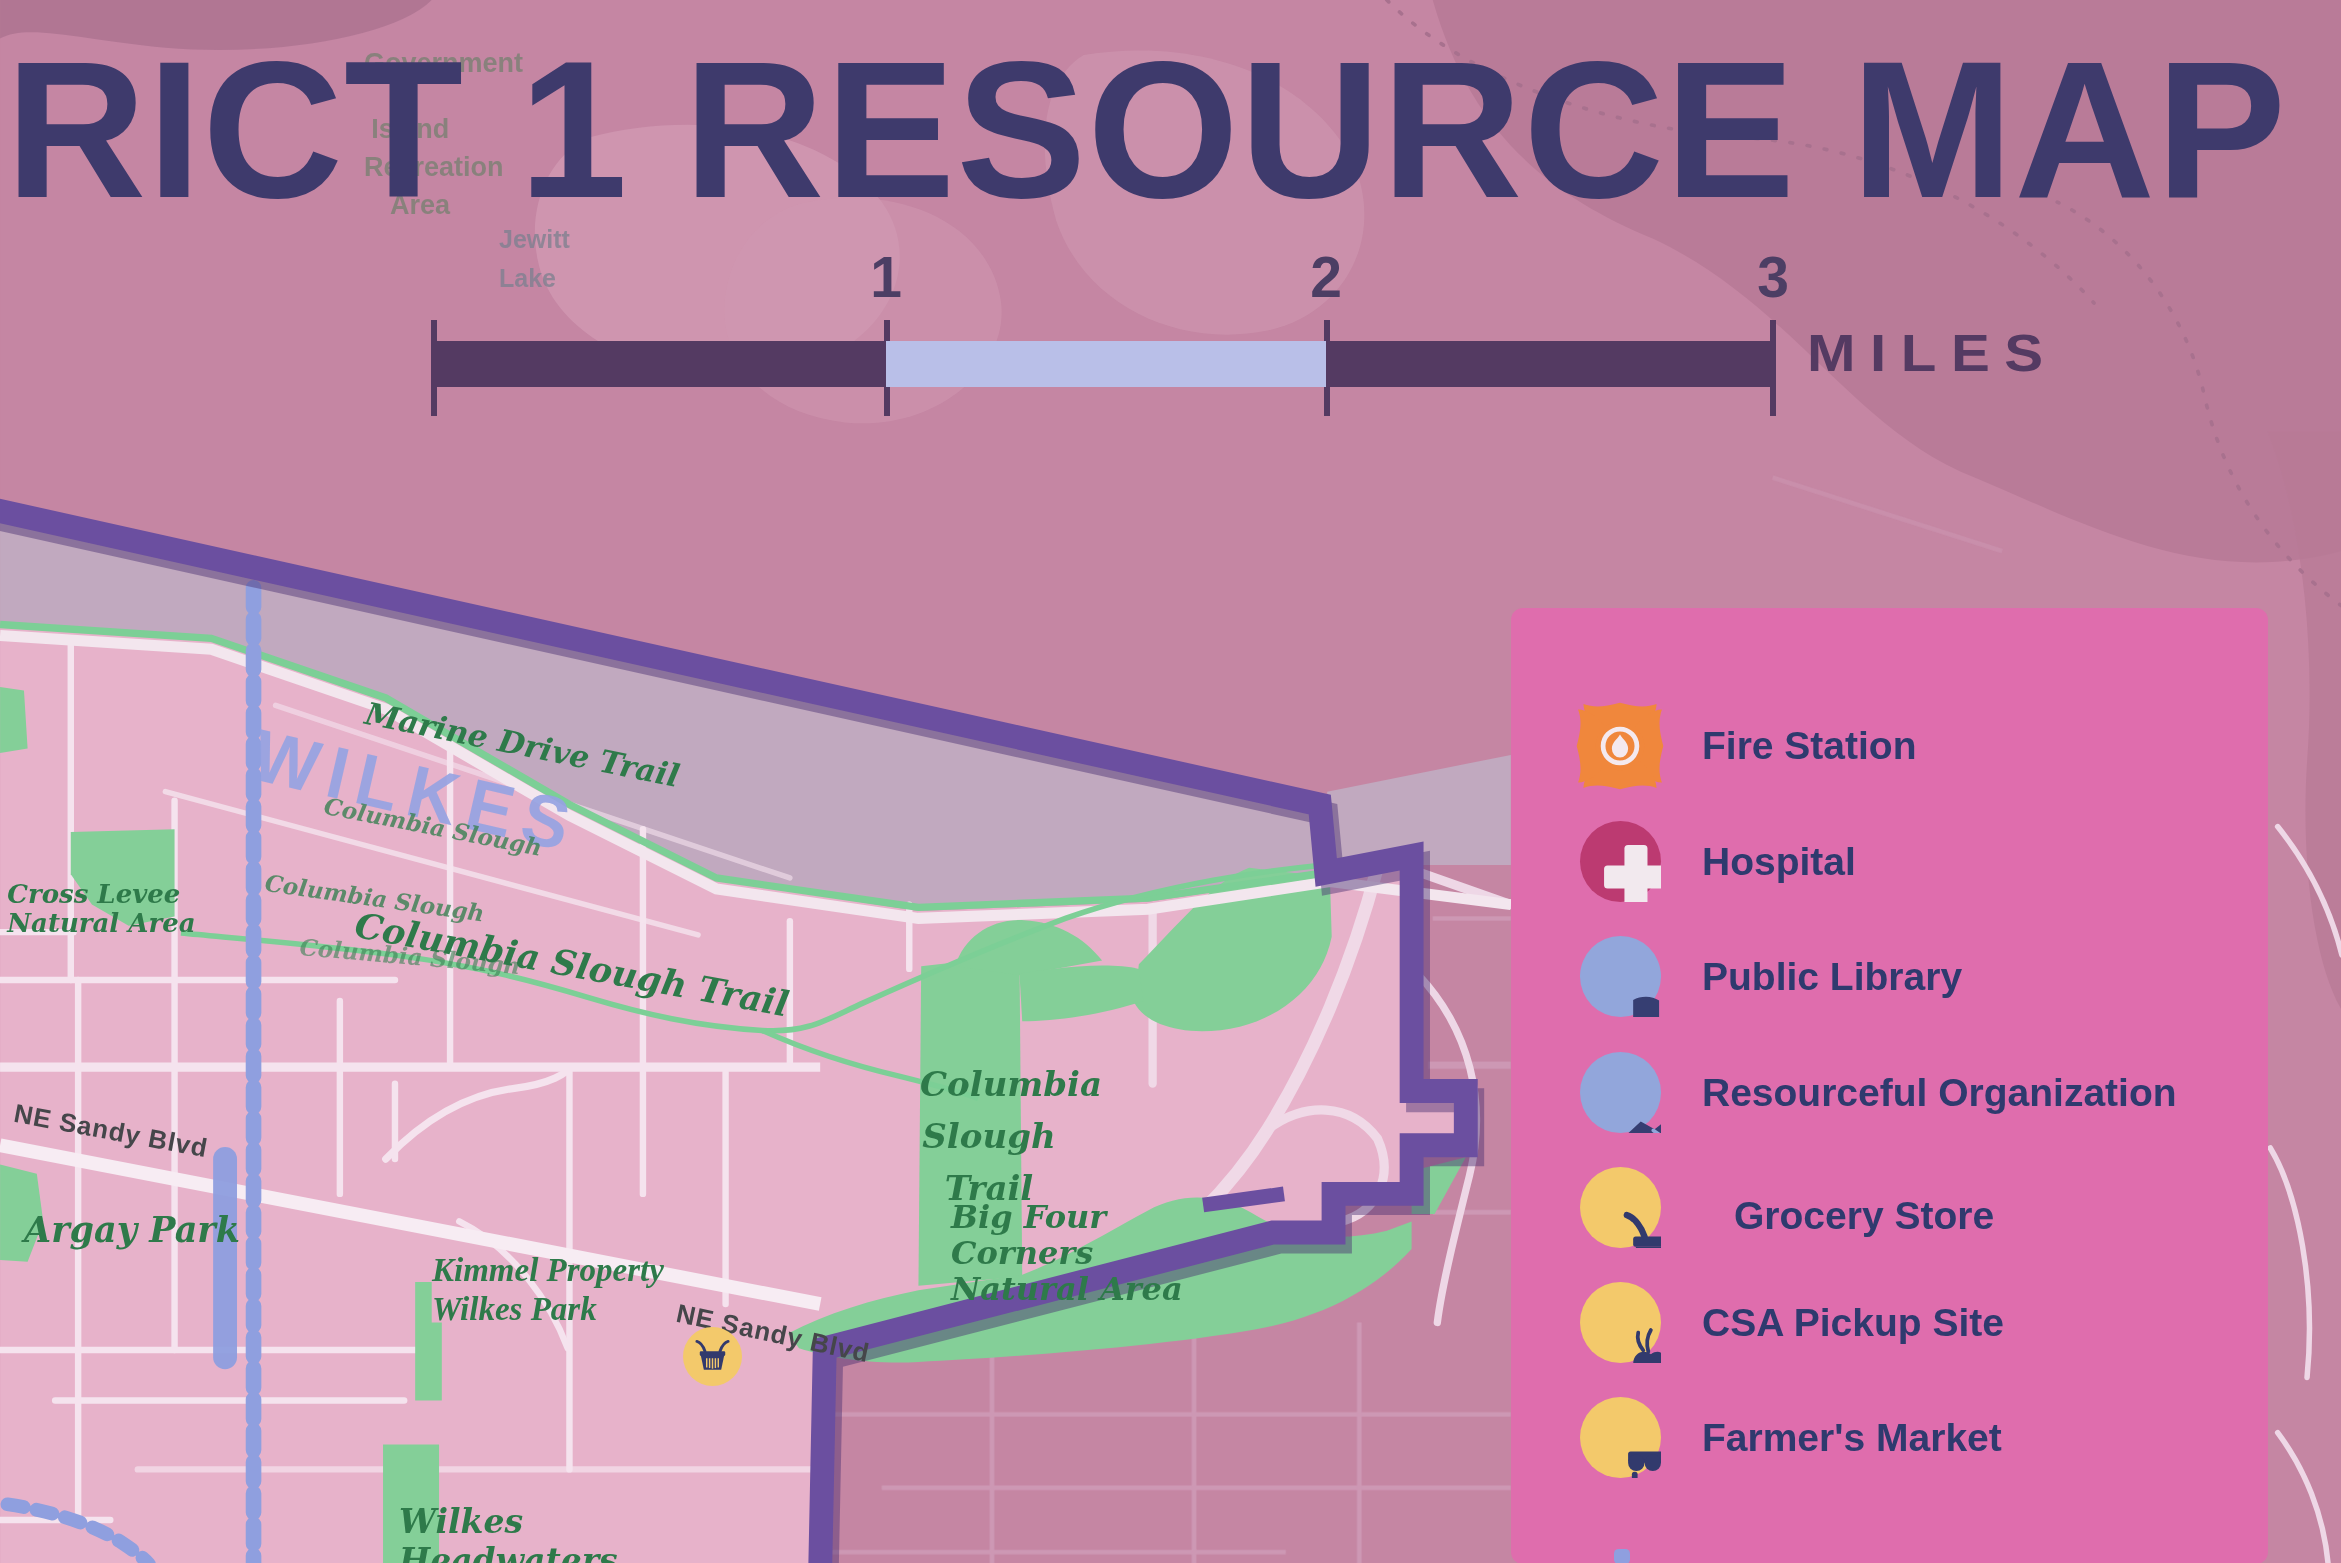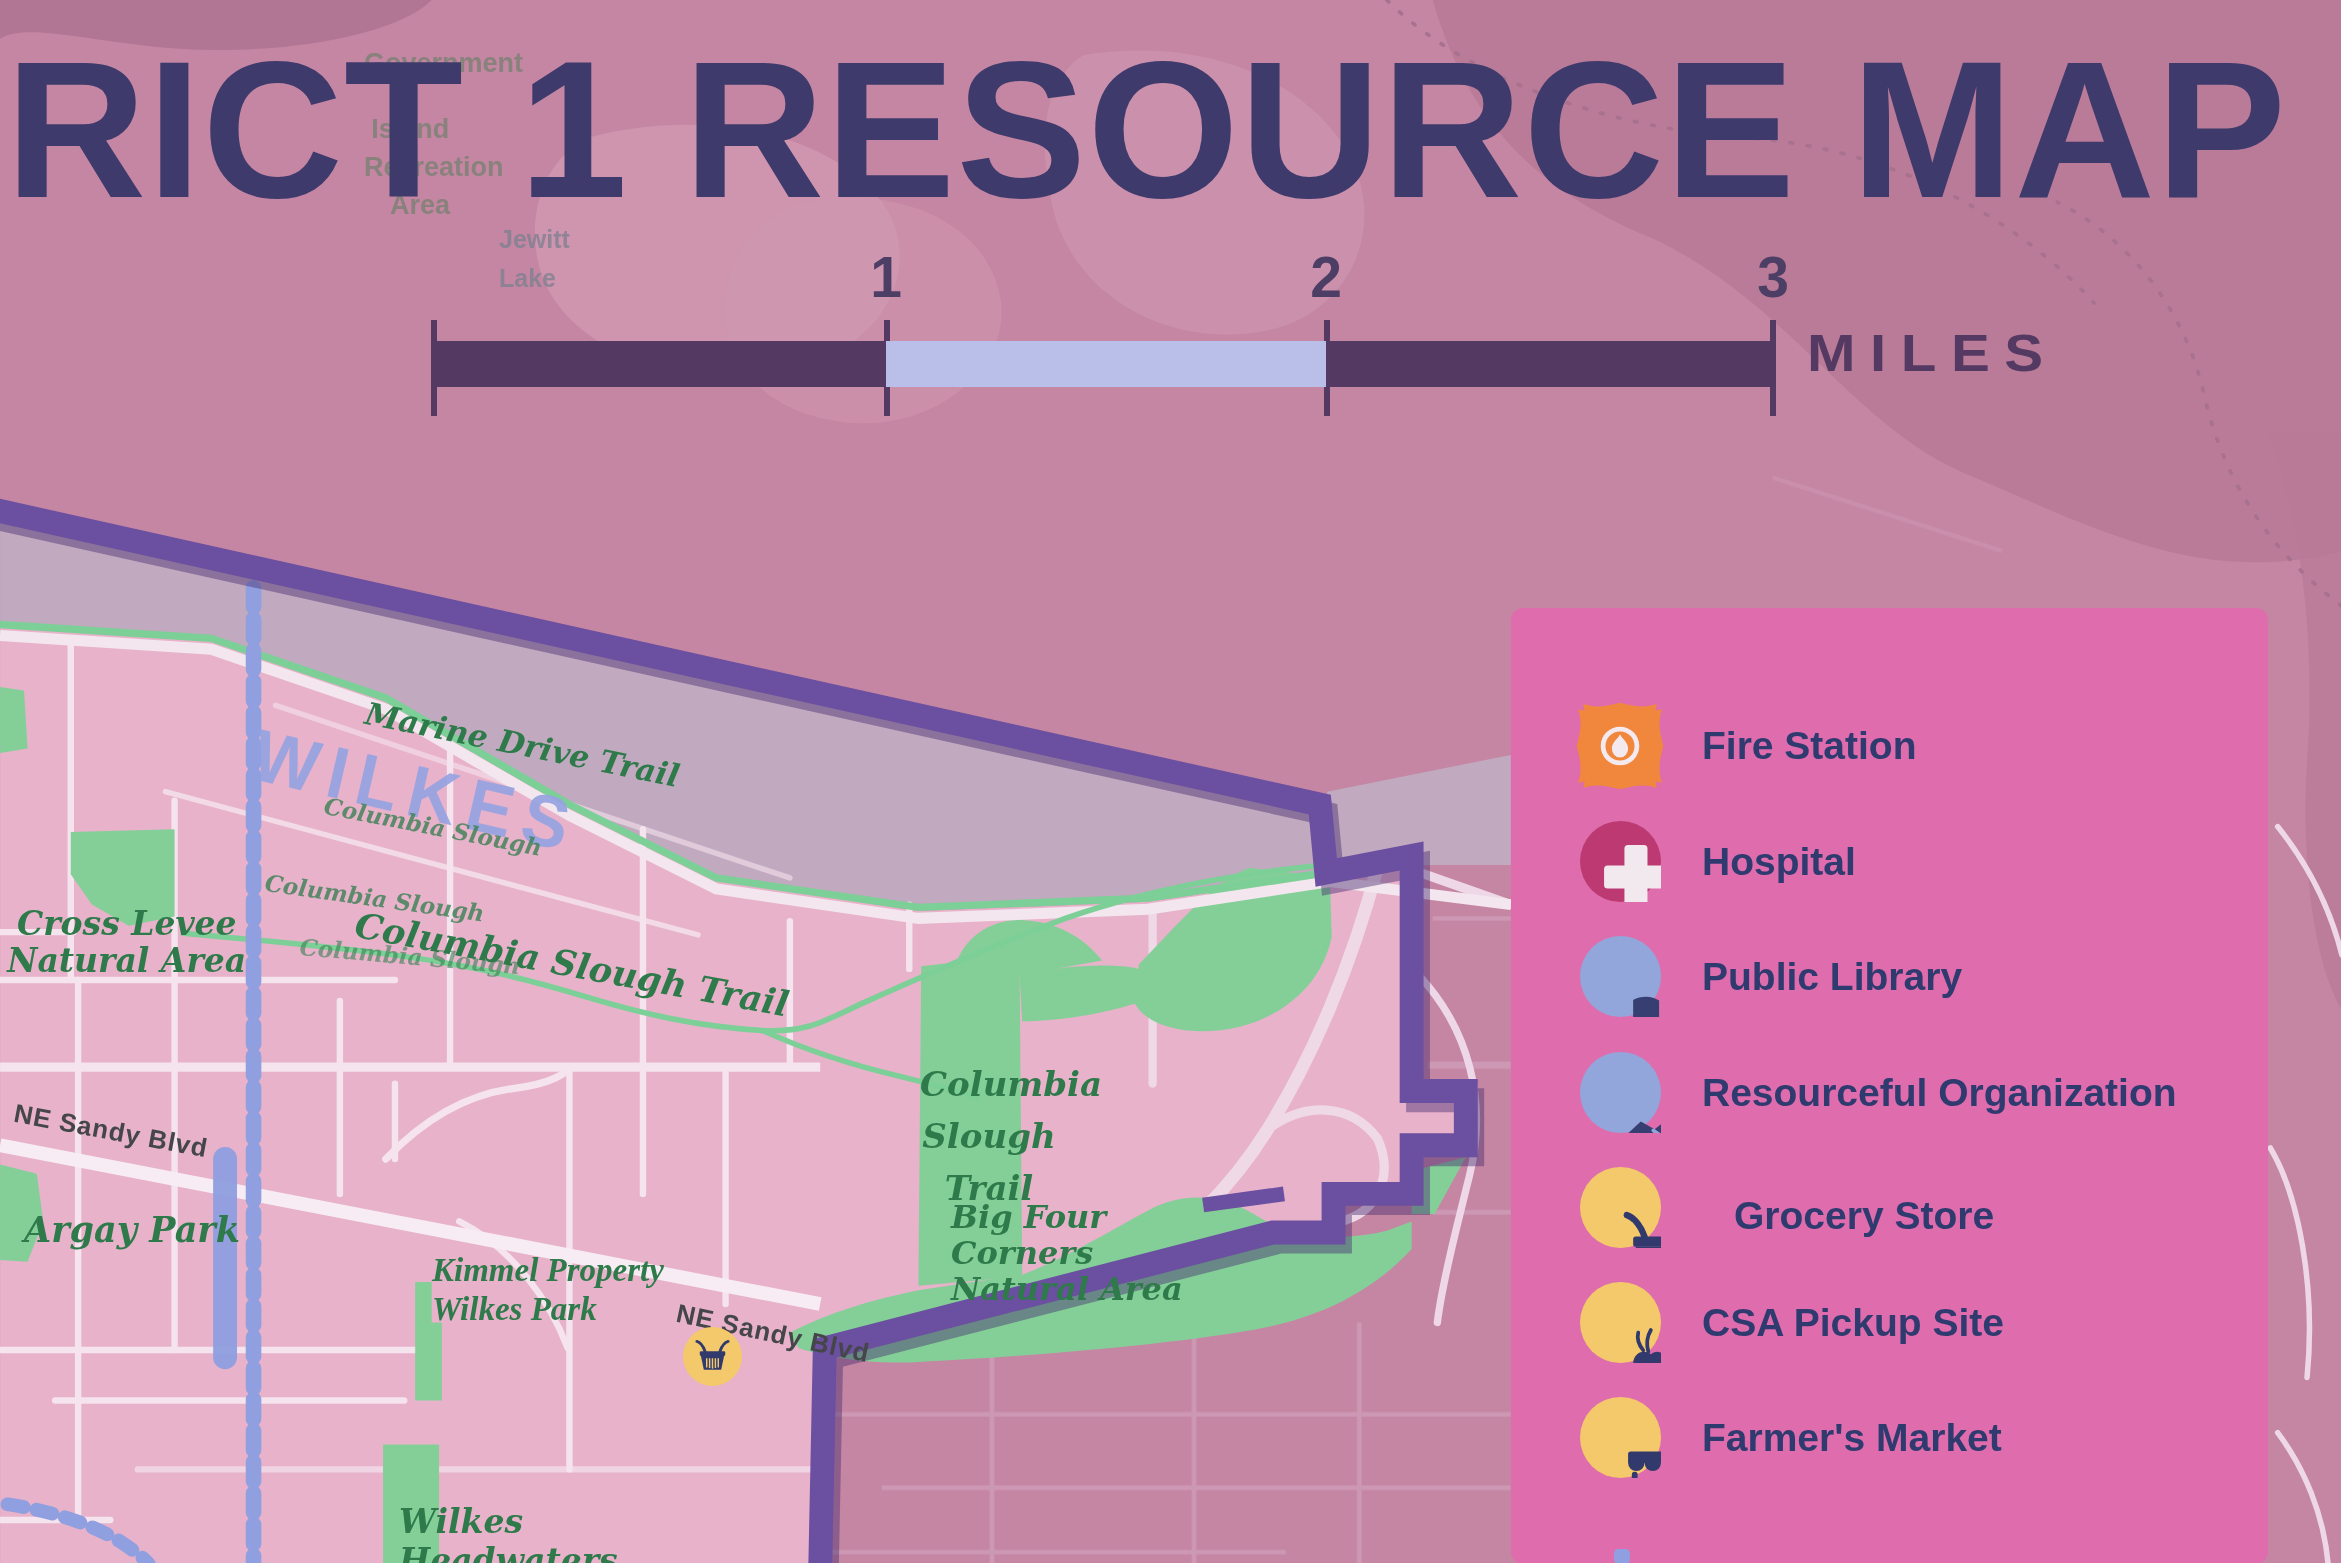--- a/index.html
+++ b/index.html
@@ -261,21 +261,21 @@
     <div class="seg" style="left:893px;width:447px;background:#543a62;"></div>
   </div>
   <div id="miles">MILES</div>
 
   <div class="mlabel" id="wilkes" style="left:264px;top:713px;">WILKES</div>
   <div class="mlabel glabel" style="left:369px;top:696px;font-size:31px;transform:rotate(11.5deg);">Marine Drive Trail</div>
   <div class="mlabel slough" style="left:327px;top:792px;font-size:23px;opacity:.8;transform:rotate(11deg);">Columbia Slough</div>
   <div class="mlabel slough" style="left:267px;top:869px;font-size:23px;opacity:.8;transform:rotate(8deg);">Columbia Slough</div>
   <div class="mlabel slough" style="left:301px;top:933px;font-size:23px;opacity:.6;transform:rotate(5deg);">Columbia Slough</div>
   <div class="mlabel glabel" style="left:359px;top:905px;font-size:35px;transform:rotate(10.5deg);">Columbia Slough Trail</div>
-  <div class="mlabel glabel" style="left:7.3px;top:906px;font-size:33px;text-align:center;">
+  <div class="mlabel glabel" style="left:7.3px;top:880px;font-size:26px;">
     <div>Cross Levee</div>
     <div>Natural Area</div>
   </div>
   <div class="mlabel glabel" style="left:920px;top:1058px;font-size:34px;line-height:52px;width:138px;text-align:center;">
     <div>Columbia</div>
     <div>Slough</div>
     <div>Trail</div>
   </div>
   <div class="mlabel glabel" style="left:951px;top:1199px;font-size:32px;line-height:36px;">
     <div>Big Four</div>

